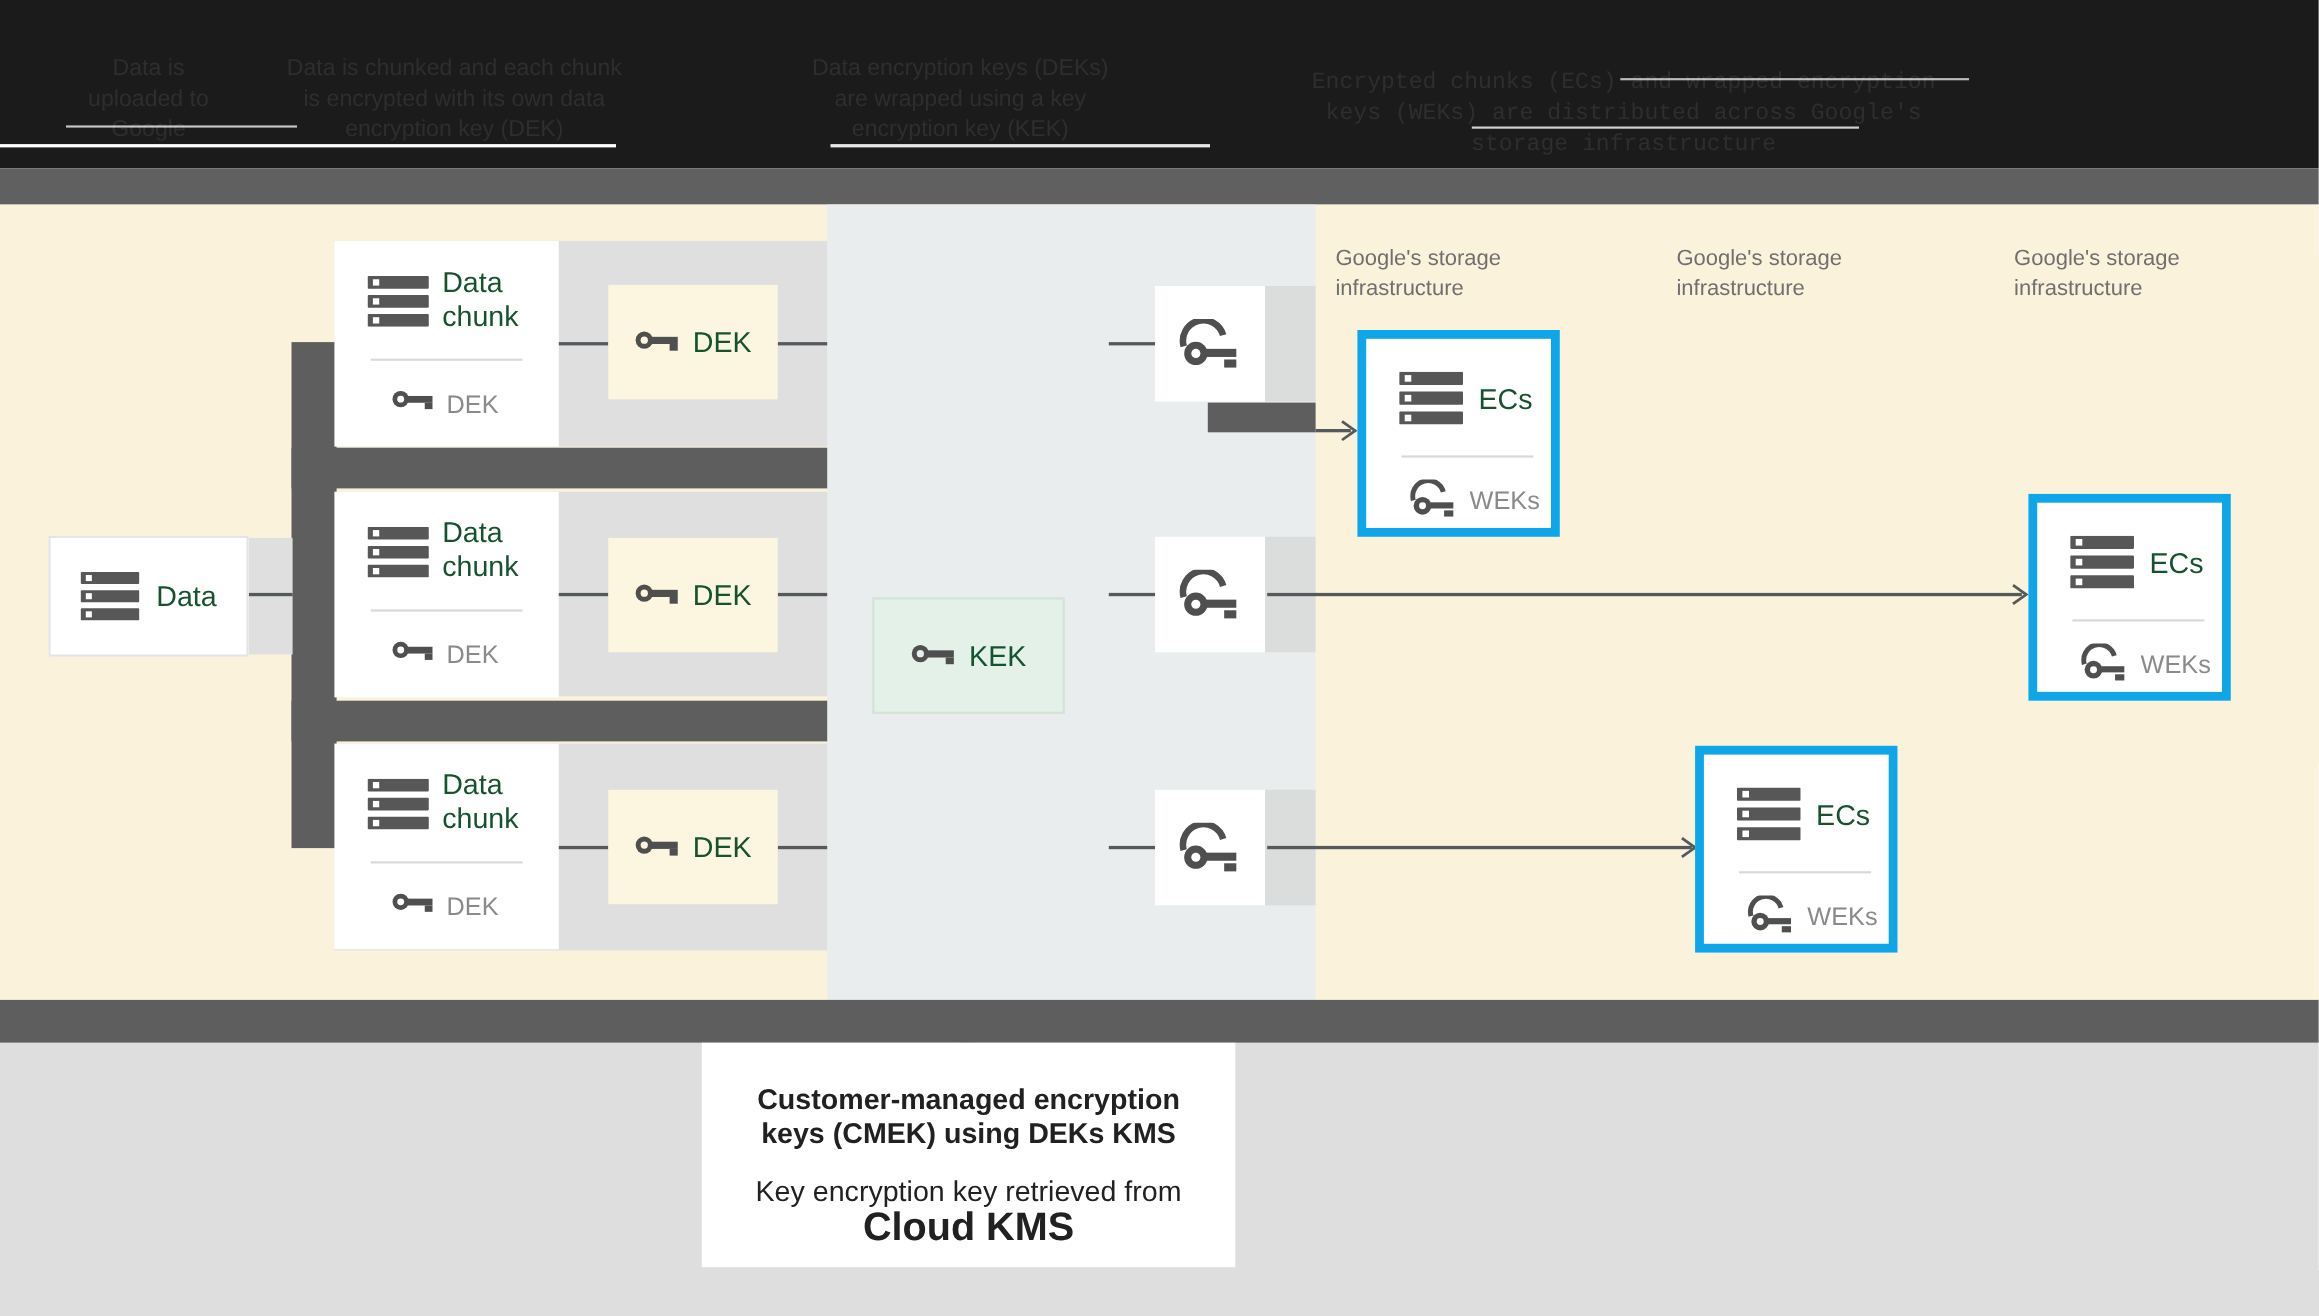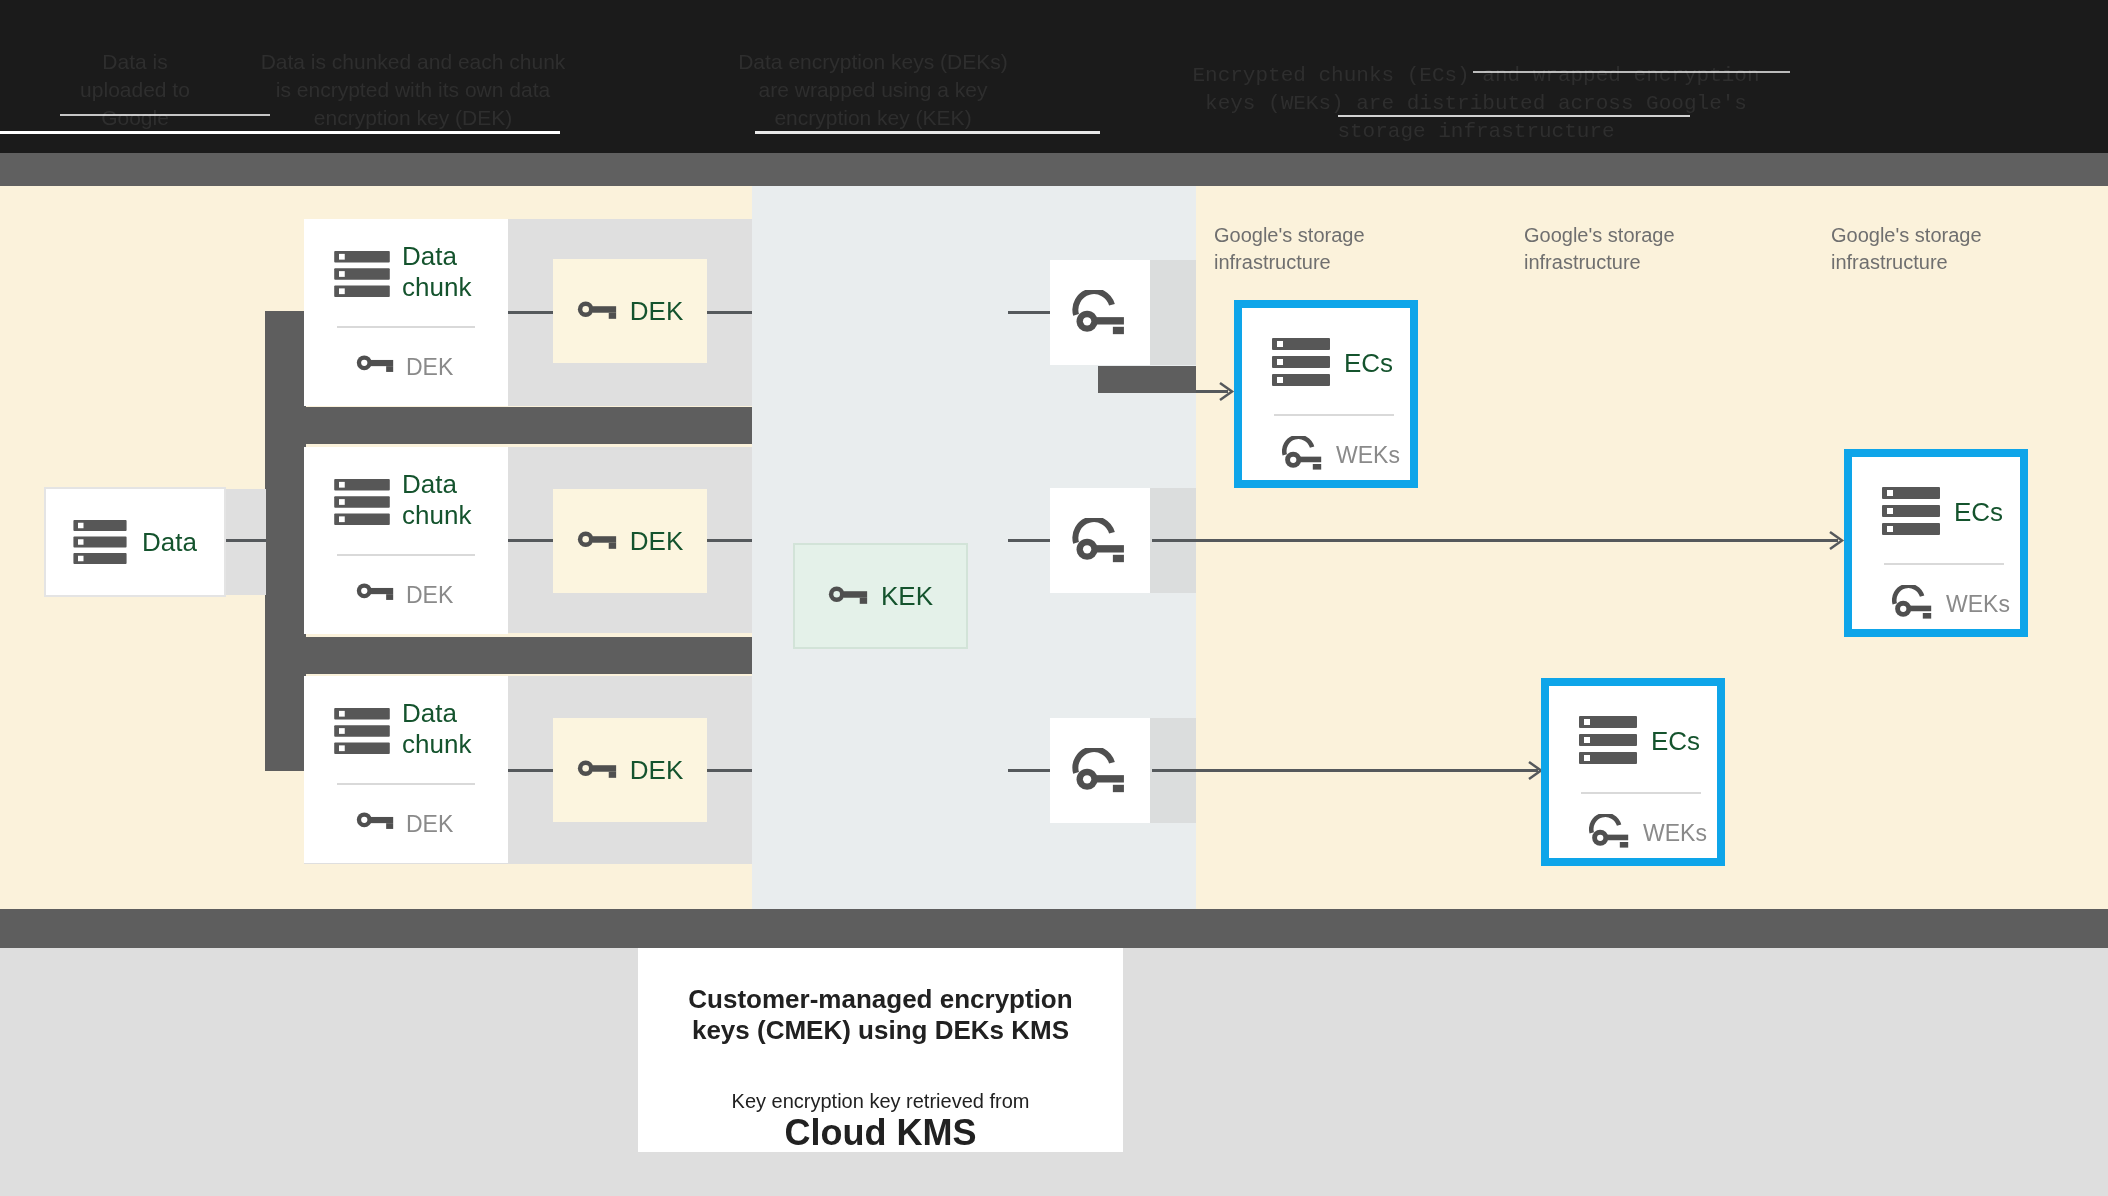--- a/index.html
+++ b/index.html
@@ -35,21 +35,21 @@
   .wrap-box{width:100px;height:105px;background:#fff;}
   .wrap-band{width:46px;height:105px;background:#DBDDDD;}
   .ec-box{width:184px;height:188px;background:#fff;border:8px solid #0ea5e9;box-sizing:border-box;}
   .divider{background:#D9D9D9;height:2px;}
   .infra-label{color:#6F6F6F;font-size:20px;line-height:27px;width:220px;}
 
   
   #caption-card{left:638px;top:948px;width:485px;height:204px;background:#fff;text-align:center;
                 color:#212121;box-sizing:border-box;padding:36px 20px 0 20px;}
   .caption-title{font-weight:bold;font-size:26px;line-height:31px;}
-  .caption-sub{margin-top:40px;font-size:20px;line-height:31px;}
+  .caption-sub{margin-top:22px;font-size:26px;line-height:31px;}
   .caption-sub-bold{font-weight:bold;font-size:36px;line-height:31px;}
   svg{display:block;}
 </style>
 </head>
 <body>
 
 <div id="stage">
 
   <div id="banner" class="abs">
     <div class="banner-col" style="left:70px;top:48px;width:130px;">Data is uploaded to Google</div>

